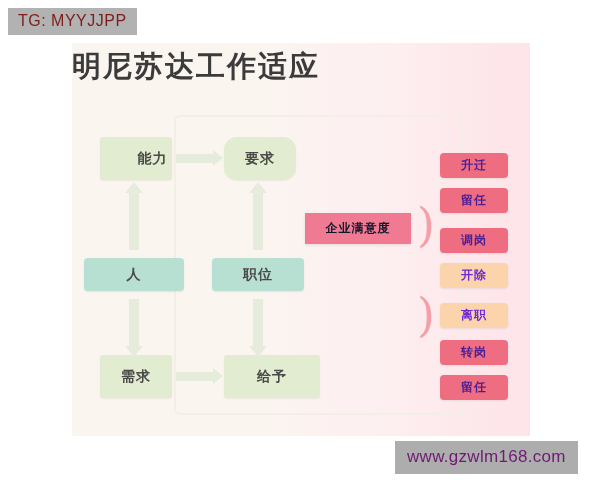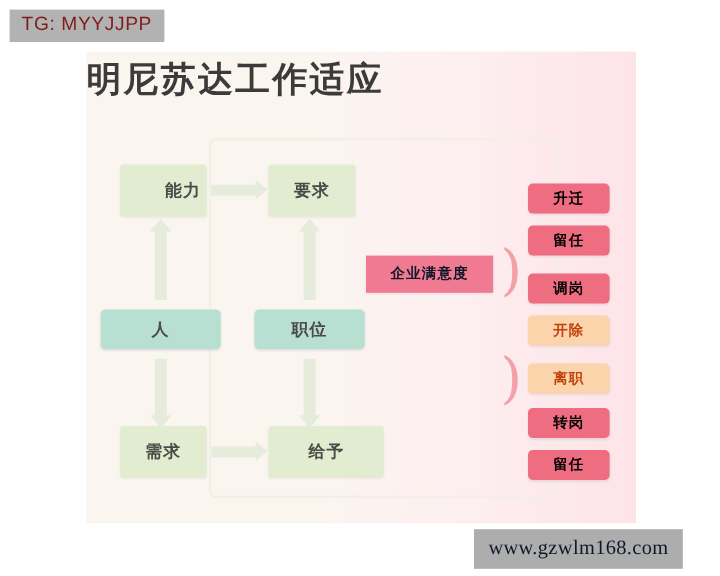--- a/index.html
+++ b/index.html
@@ -74,21 +74,21 @@
     background: #e2ecd0;
     box-shadow: 0 1px 2px rgba(0,0,0,0.06);
   }
   .node.teal {
     background: #b8e0d2;
     box-shadow: 0 1px 2px rgba(0,0,0,0.08);
     border-radius: 4px;
   }
 
   #node-ability   { left: 28px;  top: 94px;  width: 72px; height: 43px; padding-left: 33px; }
-  #node-demand    { left: 152px; top: 94px;  width: 72px; height: 43px; }
+  #node-demand    { left: 152px; top: 94px;  width: 72px; height: 43px; border-radius: 13px; }
   #node-person    { left: 12px;  top: 215px; width: 100px; height: 33px; }
   #node-position  { left: 140px; top: 215px; width: 92px;  height: 33px; }
   #node-need      { left: 28px;  top: 312px; width: 72px;  height: 43px; }
   #node-give      { left: 152px; top: 312px; width: 96px;  height: 43px; }
 
   
   .h-arrow {
     position: absolute;
     height: 9px;
     background: #e6ecdc;
@@ -177,45 +177,45 @@
     display: flex;
     align-items: center;
     justify-content: center;
     font-size: 12px;
     font-weight: bold;
     color: #5b3030;
     border-radius: 4px;
     box-shadow: 0 1px 2px rgba(0,0,0,0.08);
     letter-spacing: 1px;
   }
-  .outcome.red   { background: #ee6d80; color: #000000; }
-  .outcome.peach { background: #fbd4ac; color: #c2410c; }
+  .outcome.red   { background: #ee6d80; color: #4c1d95; }
+  .outcome.peach { background: #fbd4ac; color: #6d28d9; }
 
   
   #watermark-tg {
     position: absolute;
     left: 8px;
     top: 8px;
     background: #b2b2b2;
     color: #7f1d1d;
     font-size: 16px;
     padding: 4px 10px 5px 10px;
     letter-spacing: 0.5px;
     font-family: "Liberation Sans", sans-serif;
   }
   #watermark-site {
     position: absolute;
     left: 395px;
     top: 441px;
     background: #adadad;
-    color: #0f172a;
+    color: #701a75;
     font-size: 17px;
     padding: 6px 12px 7px 12px;
     letter-spacing: 0.3px;
-    font-family: Liberation Serif, serif;
+    font-family: Liberation Sans, sans-serif;
   }
 </style>
 </head>
 <body>
 
 <div id="diagram-canvas">
 
   <div id="frame-line"></div>
 
   <div id="page-title">明尼苏达工作适应</div>

